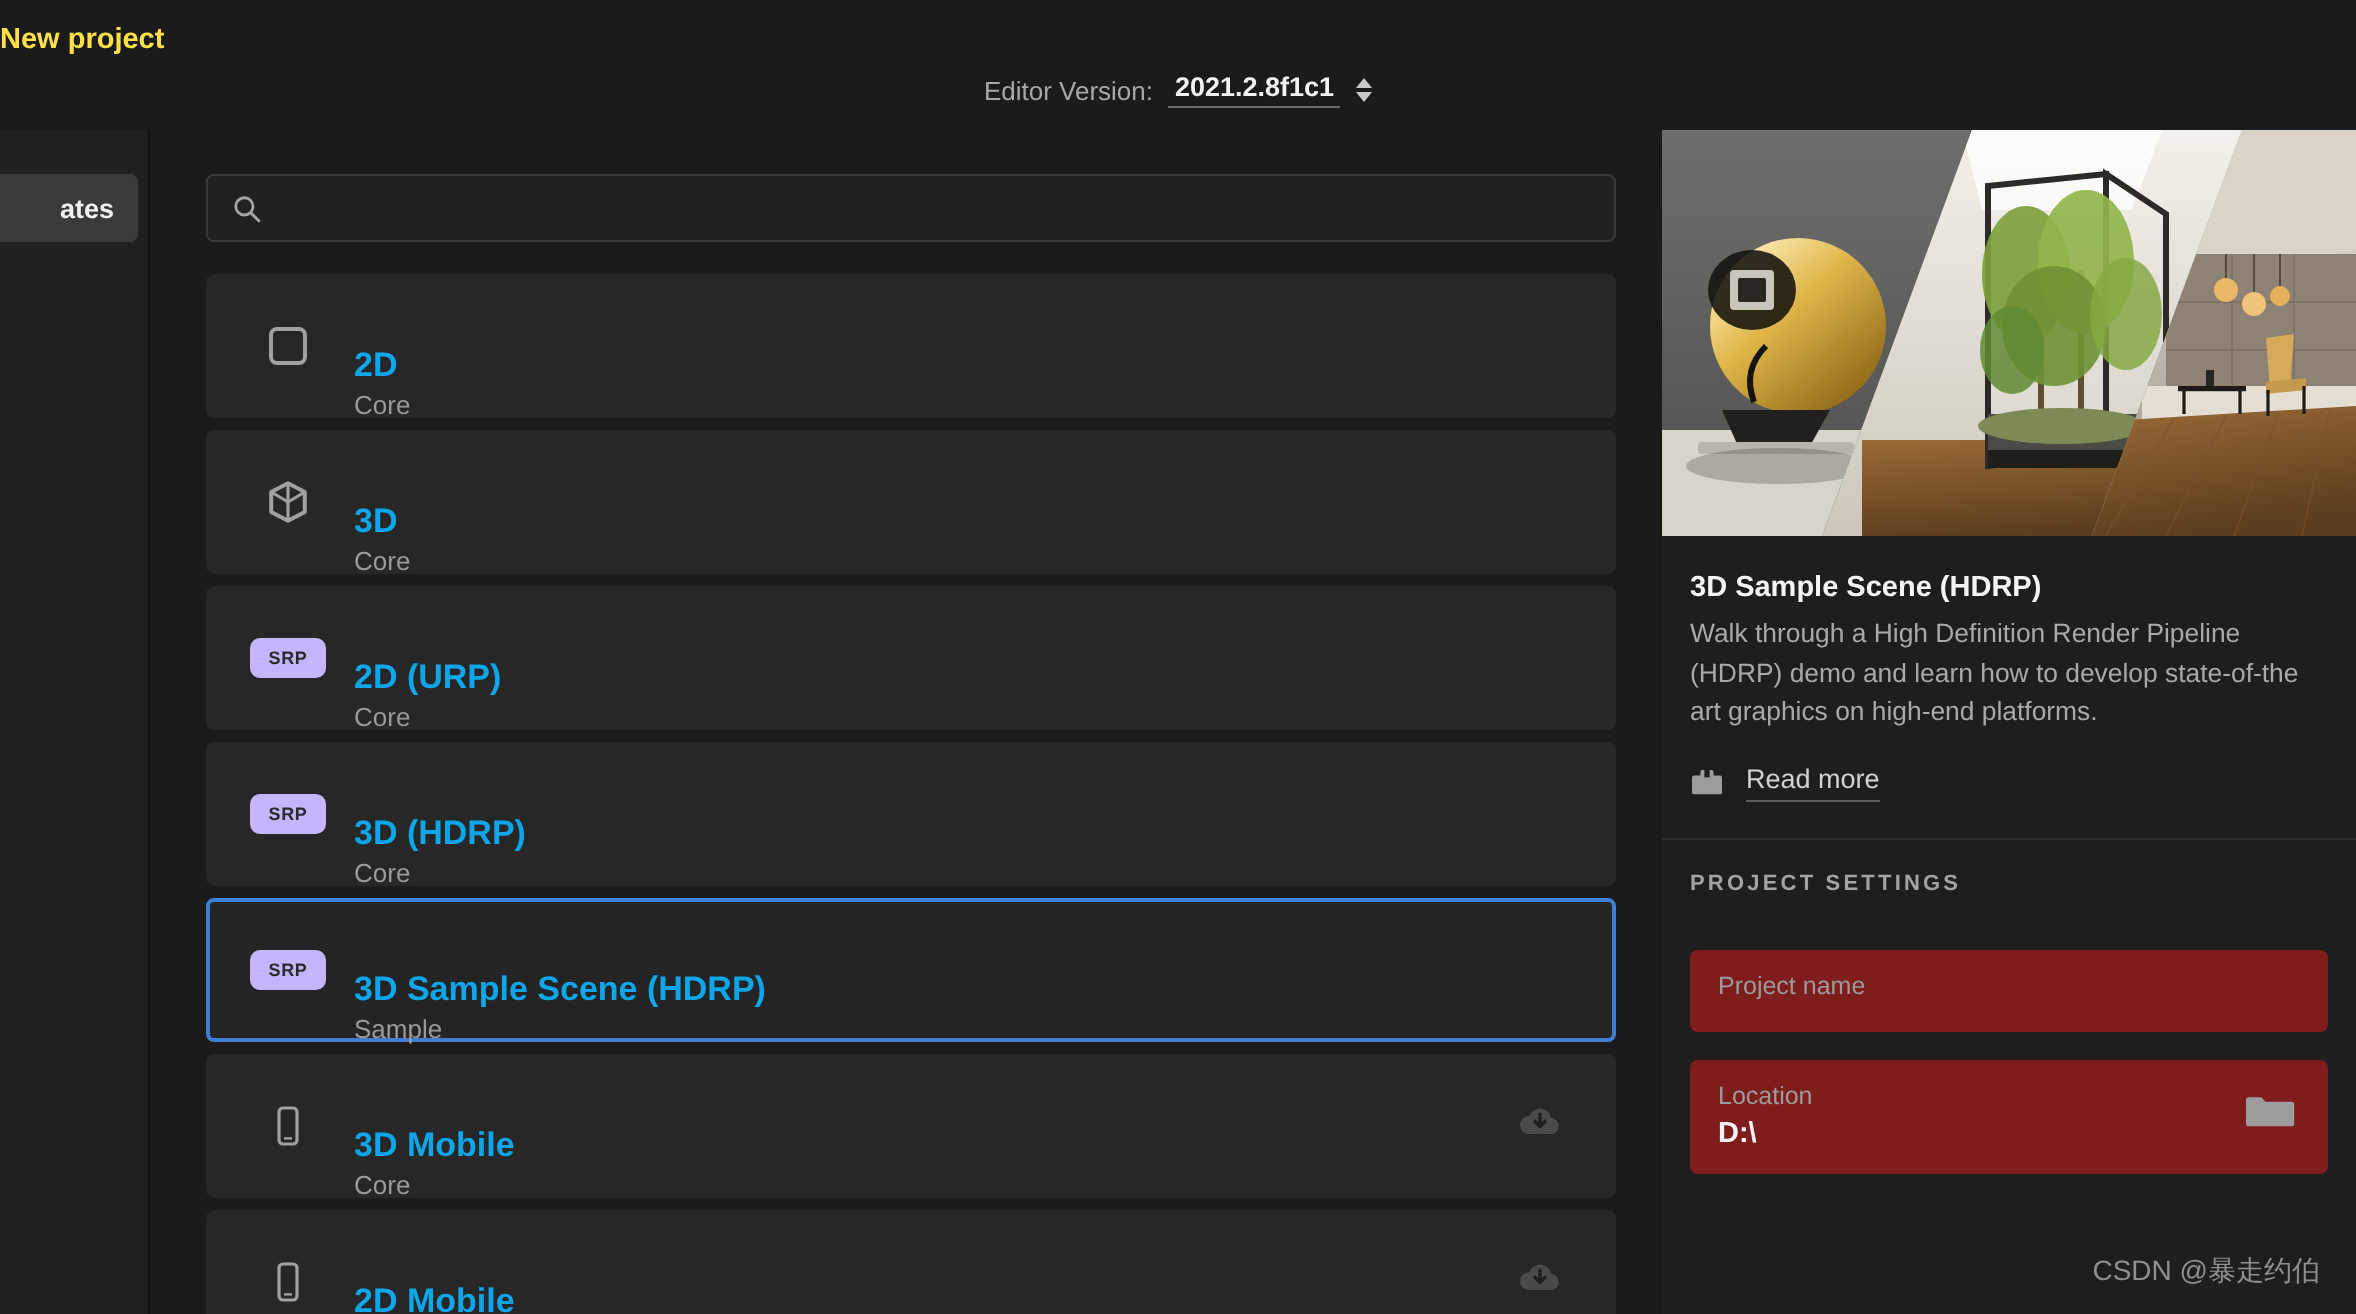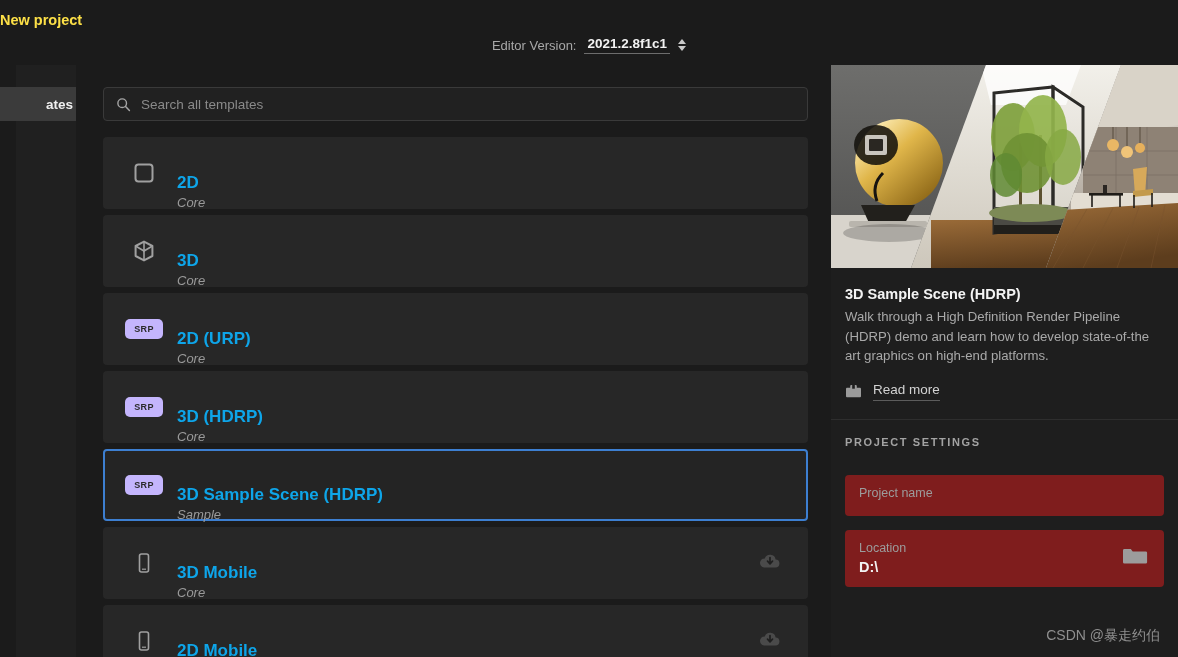--- a/index.html
+++ b/index.html
@@ -46,21 +46,21 @@
   .stepper { display: flex; flex-direction: column; gap: 2px; cursor: pointer; }
   .stepper i {
     display: block; width: 0; height: 0;
     border-left: 4px solid transparent; border-right: 4px solid transparent;
   }
   .stepper i.up   { border-bottom: 5px solid #c9c9c9; }
   .stepper i.down { border-top: 5px solid #c9c9c9; }
 
   
   .rail {
-    position: absolute; left: 16px; top: 65px; width: 75px; height: 592px;
+    position: absolute; left: 0; top: 65px; width: 75px; height: 592px;
     background: #202020; border-right: 1px solid #111; padding-left: 16px;
   }
   .rail-item {
     position: absolute; left: -46px; top: 22px; width: 115px; height: 34px;
     background: #3b3b3b; border-radius: 4px;
     display: flex; align-items: center; justify-content: flex-end;
     padding-right: 12px; color: #f0f0f0; font-size: 13.5px; font-weight: bold;
     cursor: pointer;
   }
 
@@ -90,21 +90,21 @@
   .row.selected {
     background: #242424;
     border: 2px solid #3d7fd1;
     padding-left: 20px;
   }
   .row-icon {
     width: 38px; flex: none; display: flex; align-items: center; justify-content: center;
   }
   .row-text { margin-left: 14px; }
   .row-title { color: #0ea5e9; font-size: 17px; font-weight: bold; line-height: 18px; margin-top: 40px; }
-  .row-sub { color: #9a9a9a; font-size: 13px; line-height: 18px; margin-top: 2px; font-style: italic; }
+  .row-sub { color: #9a9a9a; font-size: 13px; line-height: 18px; margin-top: 2px; }
   .srp-badge {
     width: 38px; height: 20px; border-radius: 5px; background: #c4b5fd;
     color: #2b2b2b; font-size: 9px; font-weight: bold; letter-spacing: .3px;
     display: flex; align-items: center; justify-content: center;
   }
   .dl-icon { position: absolute; right: 26px; top: 50%; transform: translateY(-50%); }
 
   
   .right {
     position: absolute; left: 831px; top: 65px; width: 347px; height: 592px;
@@ -173,21 +173,20 @@
     </div>
   </div>
 
   <div class="center">
 
     <div class="search">
       <svg width="15" height="15" viewBox="0 0 16 16">
         <circle cx="6.6" cy="6.6" r="4.6" fill="none" stroke="#a5a5a5" stroke-width="1.5"></circle>
         <line x1="10.2" y1="10.2" x2="14.3" y2="14.3" stroke="#a5a5a5" stroke-width="1.6" stroke-linecap="round"></line>
       </svg>
-      <input type="text" placeholder="Search all templates" style="">
     </div>
 
     <div class="list">
 
       <div class="row">
         <div class="row-icon">
           <svg width="24" height="24" viewBox="0 0 24 24">
             <rect x="3.5" y="3.5" width="17" height="17" rx="3" fill="none" stroke="#a0a0a0" stroke-width="2"></rect>
           </svg>
         </div>

